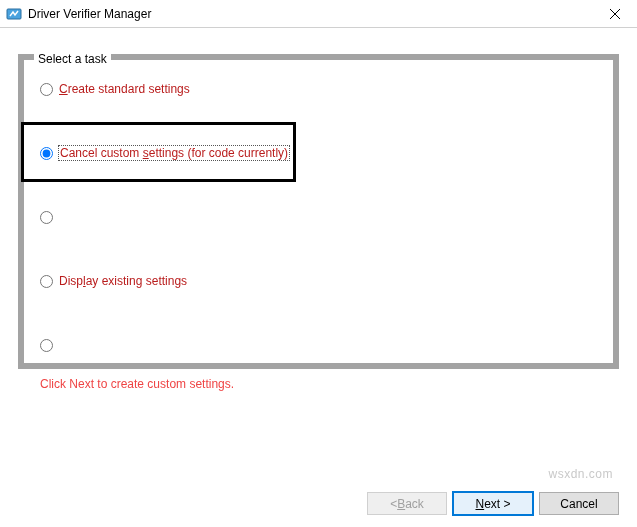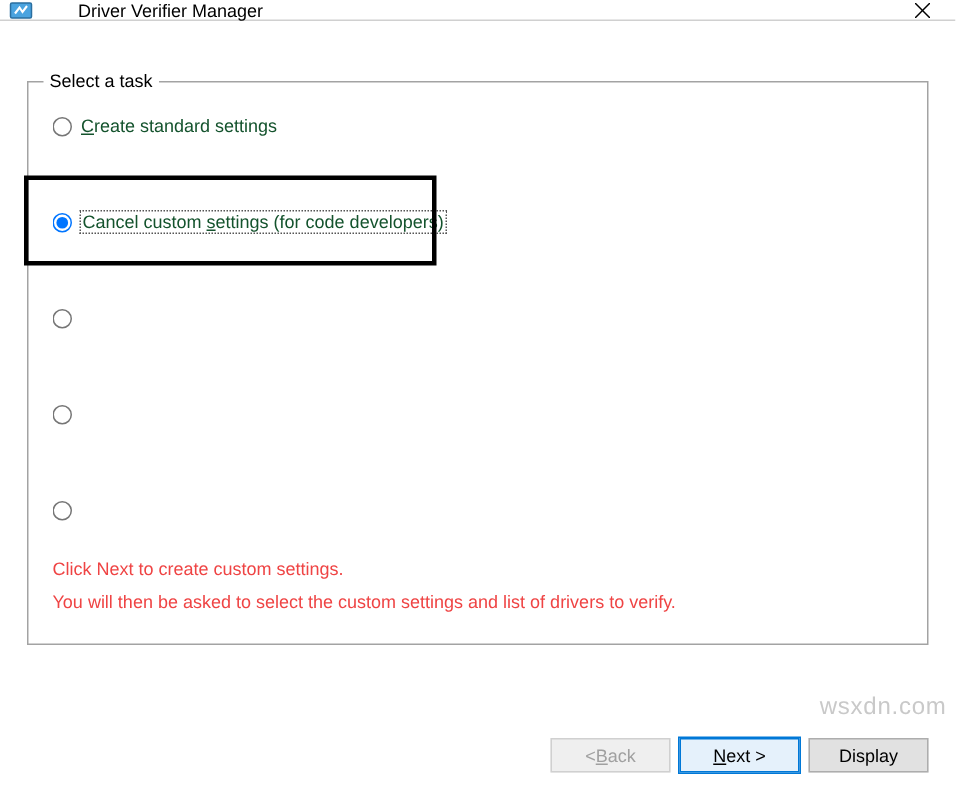--- a/index.html
+++ b/index.html
@@ -10,26 +10,25 @@
     body {
       margin: 0;
       padding: 0;
       background: #fff;
       width: 637px;
       height: 527px;
       position: relative;
       overflow: hidden;
     }
     .titlebar {
-      height: 14px;
+      height: 28px;
       border-bottom: 1px solid #d0d0d0;
       display: flex;
       align-items: center;
       padding: 0 0 0 6px;
-      gap: 24px;
     }
     .titlebar .icon {
       width: 16px;
       height: 16px;
       margin-right: 6px;
       display: inline-flex;
       align-items: center;
       justify-content: center;
     }
     .titlebar .title {
@@ -48,22 +47,22 @@
     .content {
       position: absolute;
       top: 30px;
       left: 0;
       right: 0;
       bottom: 0;
       padding: 14px 18px 10px 18px;
     }
     .groupbox {
       position: relative;
-      border: 1px solid #a3a3a3;
-      height: 376px;
+      border: 6px solid #a3a3a3;
+      height: 315px;
       padding: 18px 16px 10px 16px;
       margin-top: 10px;
     }
     .groupbox .legend {
       position: absolute;
       top: -8px;
       left: 10px;
       background: #fff;
       padding: 0 4px;
       color: #000;
@@ -76,21 +75,21 @@
     }
     .opt:last-of-type {
       margin-bottom: 18px;
     }
     .opt input[type=radio] {
       margin: 0 6px 0 0;
       width: 13px;
       height: 13px;
     }
     .opt label {
-      color: #14532d;
+      color: #b91c1c;
     }
     .opt .mn {
       text-decoration: underline;
     }
     .highlight-box {
       position: absolute;
       border: 3px solid #000;
       pointer-events: none;
     }
     .focus-label {
@@ -128,24 +127,24 @@
     .btn.default {
       border: 1px solid #0078d7;
       outline: 1px solid #0078d7;
       background: #e5f1fb;
     }
     .btn .mn {
       text-decoration: underline;
     }
     .watermark {
       position: absolute;
-      right: 6px;
+      right: 24px;
       bottom: 46px;
       color: #c9c9c9;
-      font-size: 16px;
+      font-size: 12px;
       letter-spacing: 0.5px;
       pointer-events: none;
     }
   </style>
 </head>
 <body>
 
 <div class="titlebar">
   <span class="icon">
     <svg width="16" height="16" viewBox="0 0 16 16">
@@ -166,53 +165,53 @@
   <div class="groupbox">
     <span class="legend">Select a task</span>
 
     <div class="opt">
       <input type="radio" name="task" style="">
       <label><span></span><span class="mn">C</span><span>reate standard settings</span></label>
     </div>
 
     <div class="opt">
       <input type="radio" name="task" checked="" style="">
-      <label class="focus-label"><span>Cancel custom </span><span class="mn">s</span><span>ettings (for code developers)</span></label>
-    </div>
-
-    <div class="opt">
-      <input type="radio" name="task" style="">
-    </div>
-
-    <div class="opt">
-      <input type="radio" name="task" style="">
+      <label class="focus-label"><span>Cancel custom </span><span class="mn">s</span><span>ettings (for code currently)</span></label>
+    </div>
+
+    <div class="opt">
+      <input type="radio" name="task" style="">
+    </div>
+
+    <div class="opt">
+      <input type="radio" name="task" style="">
+      <label><span>Disp</span><span class="mn">l</span><span>ay existing settings</span></label>
     </div>
 
     <div class="opt" style="margin-bottom:18px">
       <input type="radio" name="task" style="">
     </div>
 
     <div class="instructions">
       <div>Click Next to create custom settings.</div>
-      <div>You will then be asked to select the custom settings and list of drivers to verify.</div>
     </div>
 
     <div class="highlight-box" style="left:-3px; top:62px; width:275px; height:60px;"></div>
   </div>
 
   <div class="watermark">wsxdn.com</div>
 
   <div class="button-row">
     <div class="btn disabled">
         <span>&lt; </span>
         <span class="mn">B</span>
         <span>ack</span>
       </div>
     <div class="btn default">
         <span></span>
         <span class="mn">N</span>
         <span>ext &gt;</span>
       </div>
     <div class="btn">
-        <span>Display</span>
+        <span>Cancel</span>
       </div>
   </div>
 </div>
 
 </body></html>

